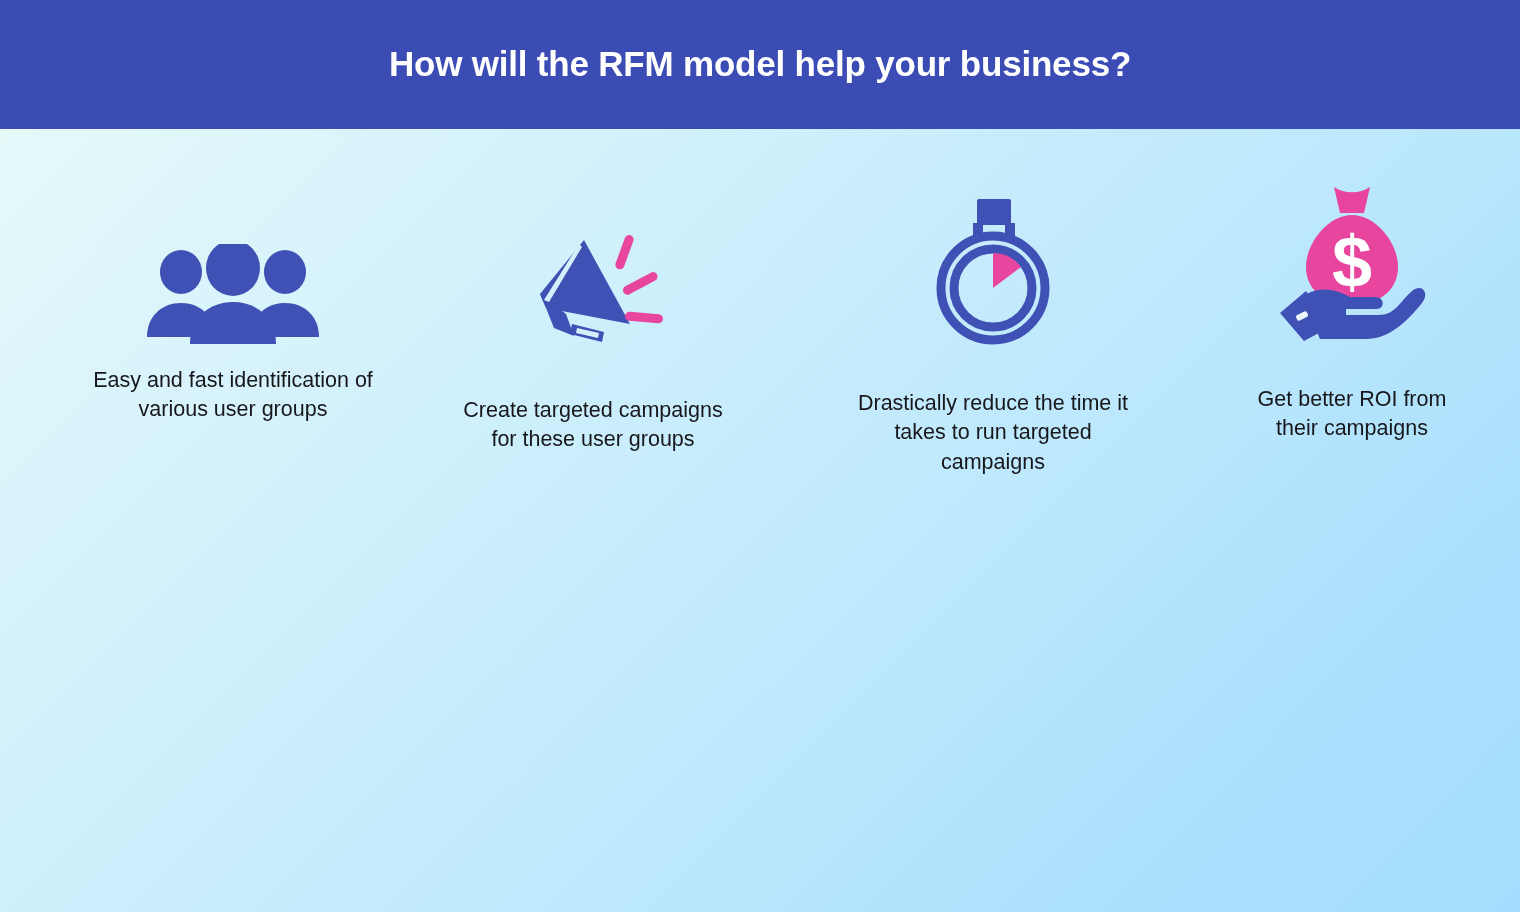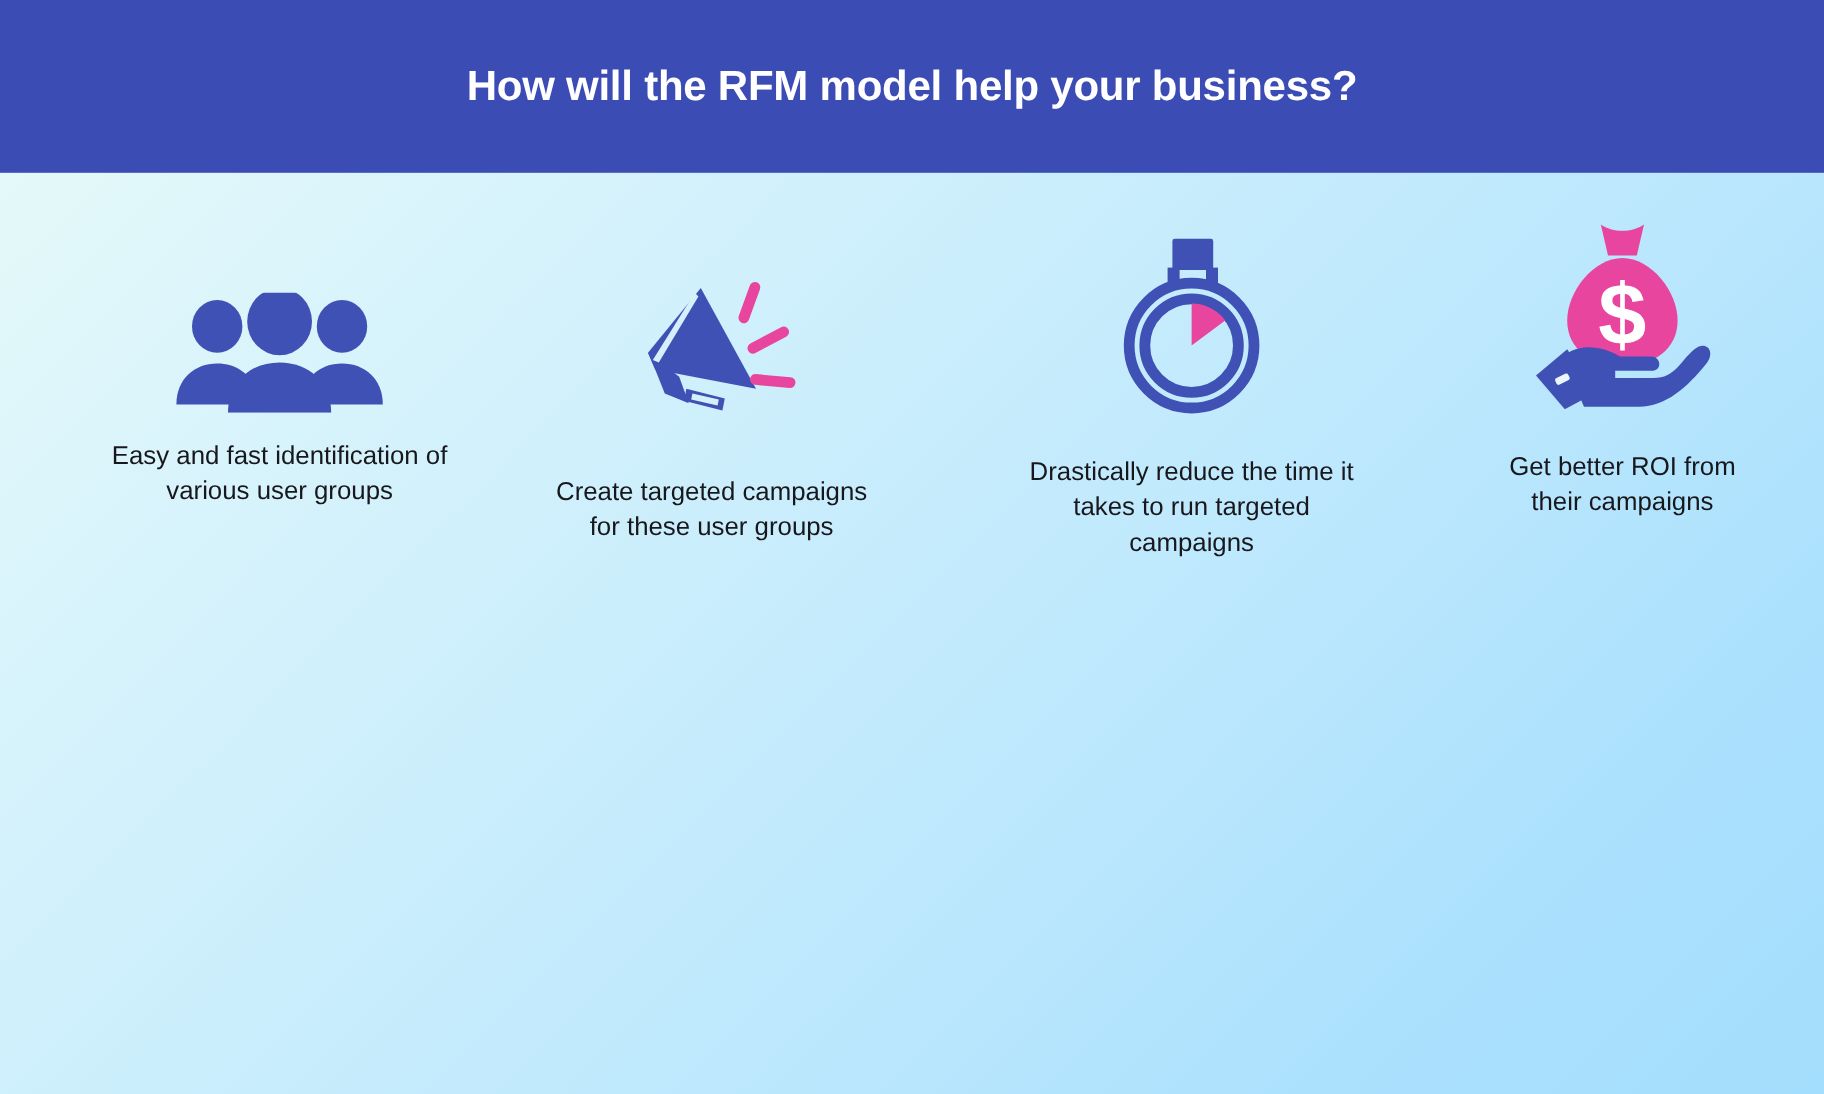--- a/index.html
+++ b/index.html
@@ -26,21 +26,21 @@
        #a3ddfd 100%);
     overflow: hidden;
   }
 
   
   .header-band {
     position: absolute;
     left: 0;
     top: 0;
     width: 1520px;
-    height: 144px;
+    height: 129px;
     background: #3c4cb5;
     display: flex;
     align-items: center;
     justify-content: center;
   }
   .header-title {
     color: #ffffff;
     font-size: 35px;
     font-weight: bold;
     letter-spacing: -0.2px;
@@ -77,21 +77,21 @@
     justify-content: center;
   }
   .caption {
     margin-top: 22px;
     text-align: center;
     color: #17171c;
     font-size: 21.5px;
     line-height: 1.37;
     white-space: pre-line;
   }
-  .cell-bl .caption, .cell-br .caption { margin-top: 34px; }
+  .cell-bl .caption, .cell-br .caption { margin-top: 44px; }
   .cell-tr .caption { margin-top: 44px; }
 </style>
 </head>
 <body>
 
 <div class="infographic">
 
   <div class="header-band">
     <div class="header-title">How will the RFM model help your business?</div>
   </div>

